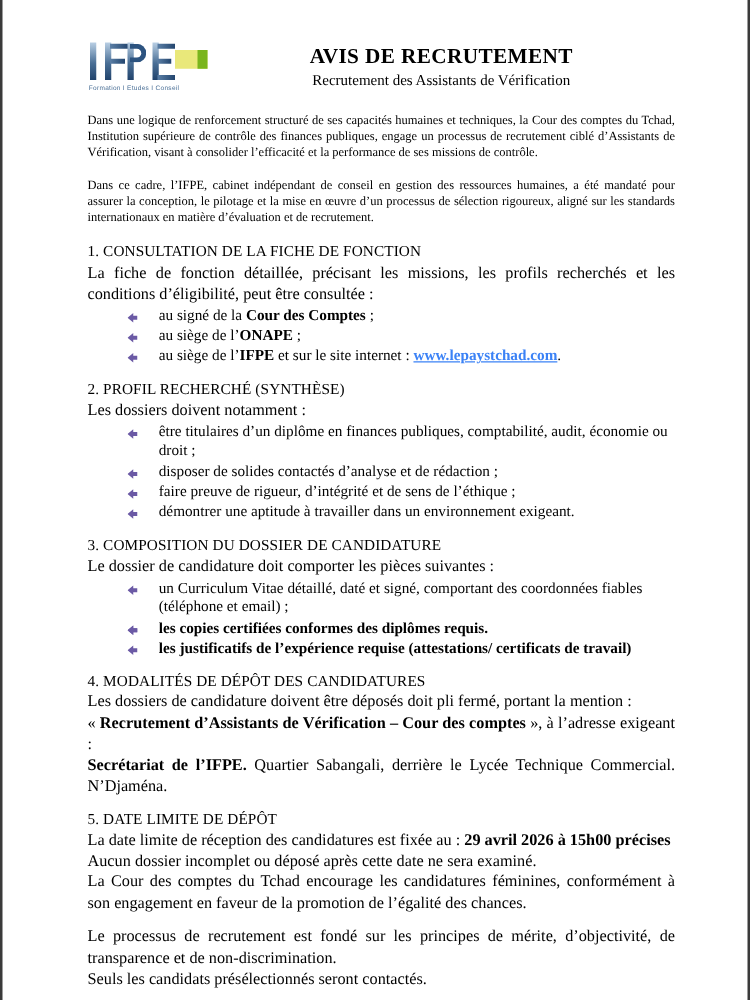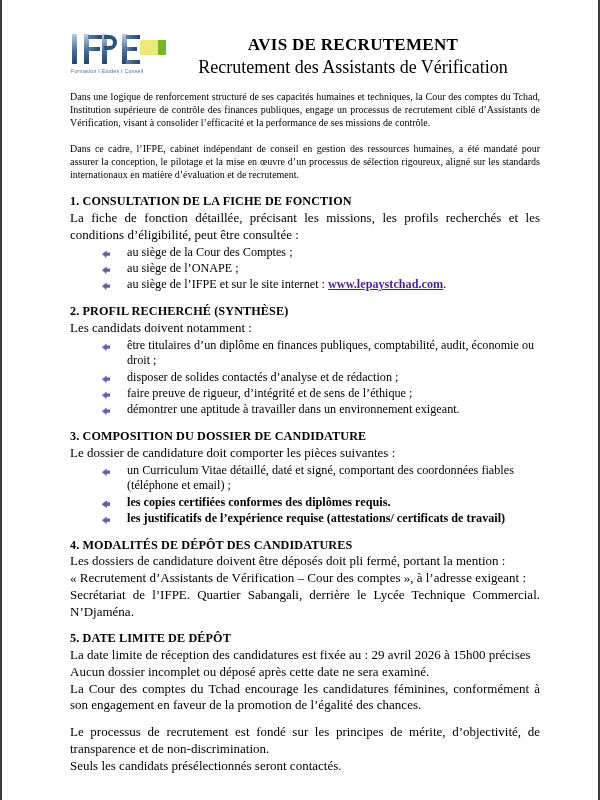--- a/index.html
+++ b/index.html
@@ -103,35 +103,35 @@
     text-align: center;
   }
   .doc-title {
     font-size: 17px;
     font-weight: bold;
     letter-spacing: 0.3px;
     margin: 0;
     line-height: 1.1;
   }
   .doc-subtitle {
-    font-size: 18px;
+    font-size: 12px;
     margin: 3px 0 0 0;
     line-height: 1.1;
   }
 
   
   p.para {
     font-size: 10px;
     line-height: 1.30;
     text-align: justify;
     margin: 0 0 13px 0;
   }
   h2.section {
     font-size: 12.2px;
-    font-weight: bold;
+    font-weight: normal;
     margin: 0 0 1px 0;
     line-height: 1.22;
     letter-spacing: 0.1px;
   }
   .section-gap { height: 10px; }
   .lead {
     font-size: 13px;
     line-height: 1.30;
     text-align: justify;
     margin: 0;
@@ -151,24 +151,24 @@
   }
   ul.bullets li .bullet-glyph {
     position: absolute;
     left: 0;
     top: 3px;
     width: 8px;
     height: 9px;
     display: block;
   }
   ul.bullets li.bold { font-weight: bold; }
-  .b { font-weight: normal; }
+  .b { font-weight: bold; }
   .link {
     font-weight: bold;
-    color: #4c1d95;
+    color: #3b82f6;
     text-decoration: underline;
   }
 </style>
 </head>
 <body>
 
 <div class="page">
   <div class="content">
 
     <div class="header">
@@ -200,21 +200,21 @@
 
     <h2 class="section">1. CONSULTATION DE LA FICHE DE FONCTION</h2>
     <p class="lead">La fiche de fonction détaillée, précisant les missions, les profils recherchés et les conditions d’éligibilité, peut être consultée :</p>
     <ul class="bullets">
       <li>
         <span class="bullet-glyph">
           <svg viewBox="0 0 8 9" width="8" height="9" aria-hidden="true">
               <path d="M0 4.2 L4.6 0.4 L4.6 2.6 L8 2.6 L8 5.8 L4.6 5.8 L4.6 8 Z" fill="#6b5aa5"></path>
             </svg>
         </span>
-        <span><span>au siège de la </span><span class="b">Cour des Comptes</span><span> ;</span></span>
+        <span><span>au signé de la </span><span class="b">Cour des Comptes</span><span> ;</span></span>
       </li>
       <li>
         <span class="bullet-glyph">
           <svg viewBox="0 0 8 9" width="8" height="9" aria-hidden="true">
               <path d="M0 4.2 L4.6 0.4 L4.6 2.6 L8 2.6 L8 5.8 L4.6 5.8 L4.6 8 Z" fill="#6b5aa5"></path>
             </svg>
         </span>
         <span><span>au siège de l’</span><span class="b">ONAPE</span><span> ;</span></span>
       </li>
       <li>
@@ -223,21 +223,21 @@
               <path d="M0 4.2 L4.6 0.4 L4.6 2.6 L8 2.6 L8 5.8 L4.6 5.8 L4.6 8 Z" fill="#6b5aa5"></path>
             </svg>
         </span>
         <span><span>au siège de l’</span><span class="b">IFPE</span><span> et sur le site internet : </span><span class="link">www.lepaystchad.com</span><span>.</span></span>
       </li>
     </ul>
 
     <div class="section-gap"></div>
 
     <h2 class="section">2. PROFIL RECHERCHÉ (SYNTHÈSE)</h2>
-    <p class="lead">Les candidats doivent notamment :</p>
+    <p class="lead">Les dossiers doivent notamment :</p>
     <ul class="bullets">
       <li>
         <span class="bullet-glyph">
           <svg viewBox="0 0 8 9" width="8" height="9" aria-hidden="true">
               <path d="M0 4.2 L4.6 0.4 L4.6 2.6 L8 2.6 L8 5.8 L4.6 5.8 L4.6 8 Z" fill="#6b5aa5"></path>
             </svg>
         </span>
         <span>être titulaires d’un diplôme en finances publiques, comptabilité, audit, économie ou droit ;</span>
       </li>
       <li>

